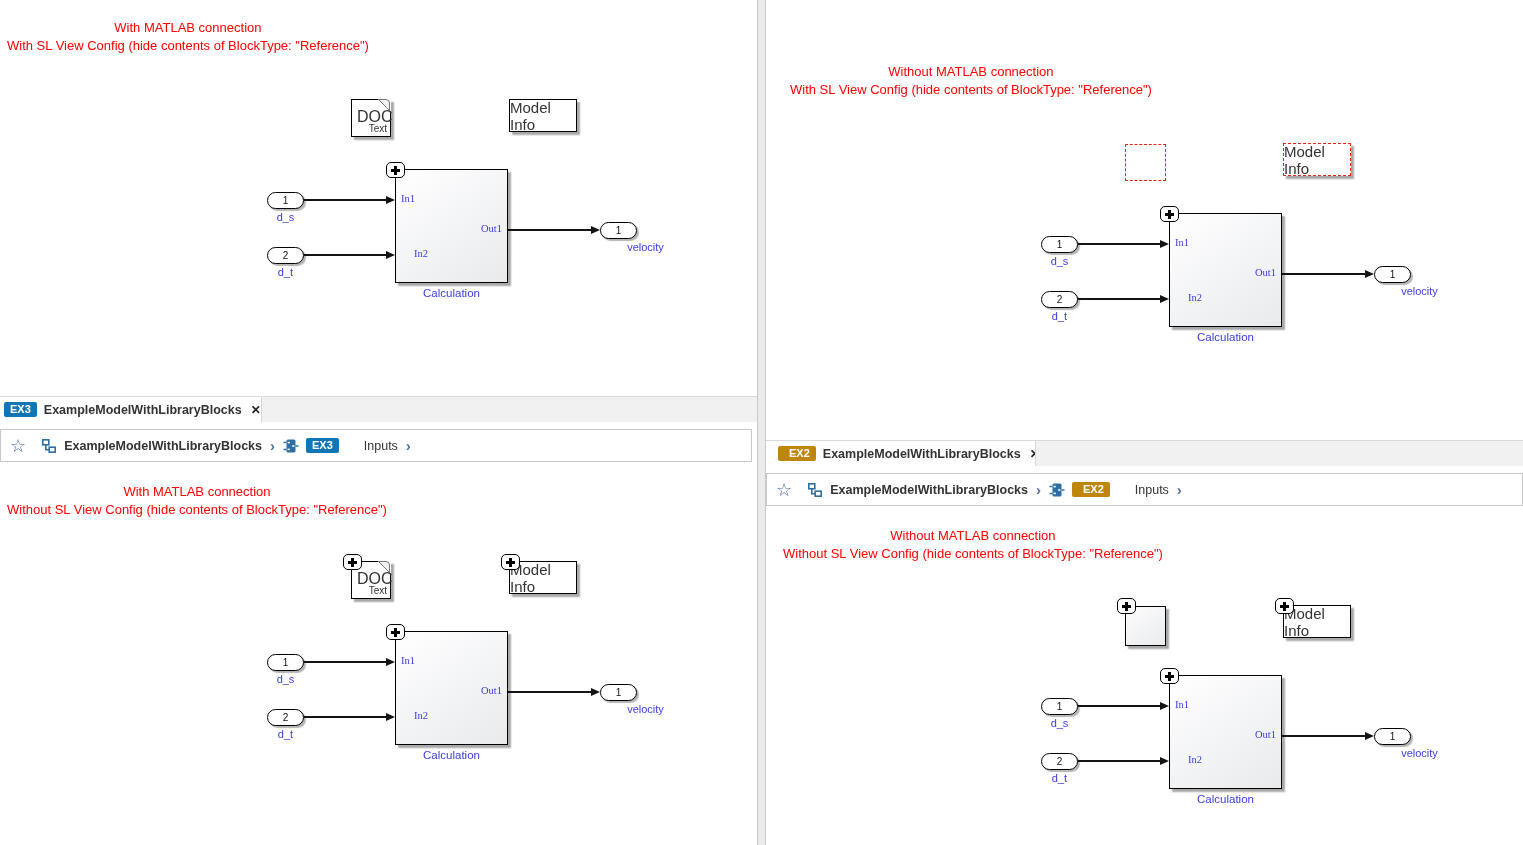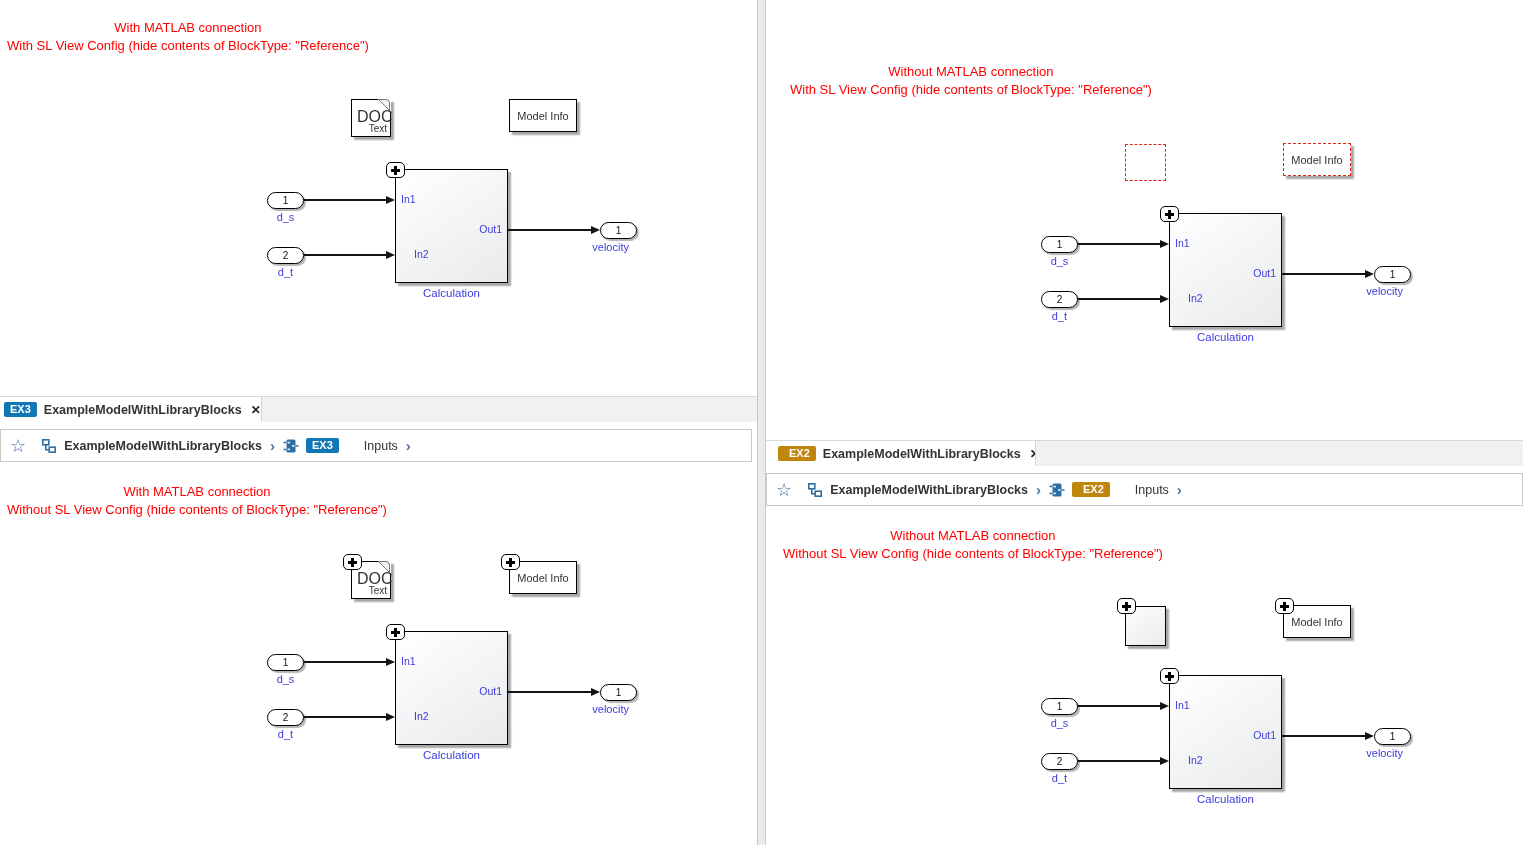--- a/index.html
+++ b/index.html
@@ -51,38 +51,38 @@
   .crumb-text{font-size:12.5px;font-weight:600;color:#333;white-space:nowrap;}
   .crumb-text.light{font-weight:400;padding-left:18px;}
   .chev{font-size:15px;font-weight:700;color:#56749f;line-height:1;margin:0 1px;}
 
   
   .diagram{position:absolute;inset:0;}
   .pane-r .diagram{left:8px;}
   .block{position:absolute;background:#fff;border:1px solid #000;box-sizing:border-box;
     box-shadow:3px 3px 1.5px #a9a9a9;}
   .subsys{left:395px;top:169px;width:113px;height:114px;
-    background:linear-gradient(145deg,#fdfdfe 10%,#e8eaec 100%);}
+    background:linear-gradient(145deg,#fdfdfe 10%,#e8eaec 100%);font-family:Liberation Serif, serif;}
   .plabel{position:absolute;font-size:10.5px;color:var(--diagram-label-blue,#3c3cdc);}
   .p-in1{left:5px;top:23px;}
   .p-in2{left:18px;top:78px;}
   .p-out1{right:5px;top:53px;}
   .blabel{position:absolute;color:var(--diagram-label-blue,#3c3cdc);font-size:11.5px;text-align:center;white-space:nowrap;}
   .subsys-label{left:385px;top:287px;width:133px;}
 
   .oval{position:absolute;width:37px;height:17px;background:#fff;border:1.5px solid #000;
     border-radius:9px;box-sizing:border-box;display:flex;align-items:center;justify-content:center;
     font-size:10px;color:#111;box-shadow:2px 2px 1px #b5b5b5;}
   .oval-1{left:267px;top:192px;}
   .oval-2{left:267px;top:247px;}
   .oval-out{left:600px;top:222px;}
   .olabel{position:absolute;color:var(--diagram-label-blue,#3c3cdc);font-size:11px;text-align:center;}
   .olabel-1{left:255px;top:211px;width:61px;}
   .olabel-2{left:255px;top:266px;width:61px;}
-  .olabel-out{left:568px;top:241px;width:61px;text-align:right;}
+  .olabel-out{left:615px;top:241px;width:61px;}
 
   .wire{position:absolute;height:1.6px;background:#141414;}
   .wire-1{left:304px;top:199px;width:82px;}
   .wire-2{left:304px;top:254px;width:82px;}
   .wire-out{left:508px;top:229px;width:83px;}
   .arrow{position:absolute;width:0;height:0;border-top:4px solid transparent;
     border-bottom:4px solid transparent;border-left:9px solid #141414;}
   .arrow-1{left:386px;top:196px;}
   .arrow-2{left:386px;top:251px;}
   .arrow-out{left:591px;top:226px;}
@@ -92,21 +92,21 @@
   .plus-subsys{left:386px;top:162px;}
   .plus-doc{left:343px;top:92px;}
   .plus-mi{left:501px;top:92px;}
 
   .doc{left:351px;top:99px;width:40px;height:38px;}
   .doc-title{position:absolute;left:5px;top:8px;font-size:16px;color:#333;}
   .doc-sub{position:absolute;right:3px;bottom:2px;font-size:10px;color:#333;}
   .doc-fold{position:absolute;right:-1px;top:-1px;}
 
   .mi{left:509px;top:99px;width:68px;height:33px;display:flex;align-items:center;
-    justify-content:center;font-size:11px;color:#333;}
+    justify-content:center;font-size:15px;color:#333;}
   .mi.dashed{border:1.6px dashed var(--dashed-red,#e42313);}
   .dashed-empty{position:absolute;left:351px;top:100px;width:41px;height:37px;background:#fff;
     border:1.6px dashed var(--dashed-red,#e42313);box-sizing:border-box;}
   .empty-ref{left:351px;top:100px;width:41px;height:40px;
     background:linear-gradient(145deg,#fbfbfc 10%,#e9ebed 100%);}
 
   .icon16{display:block;}
 </style>
 </head>
 <body>

